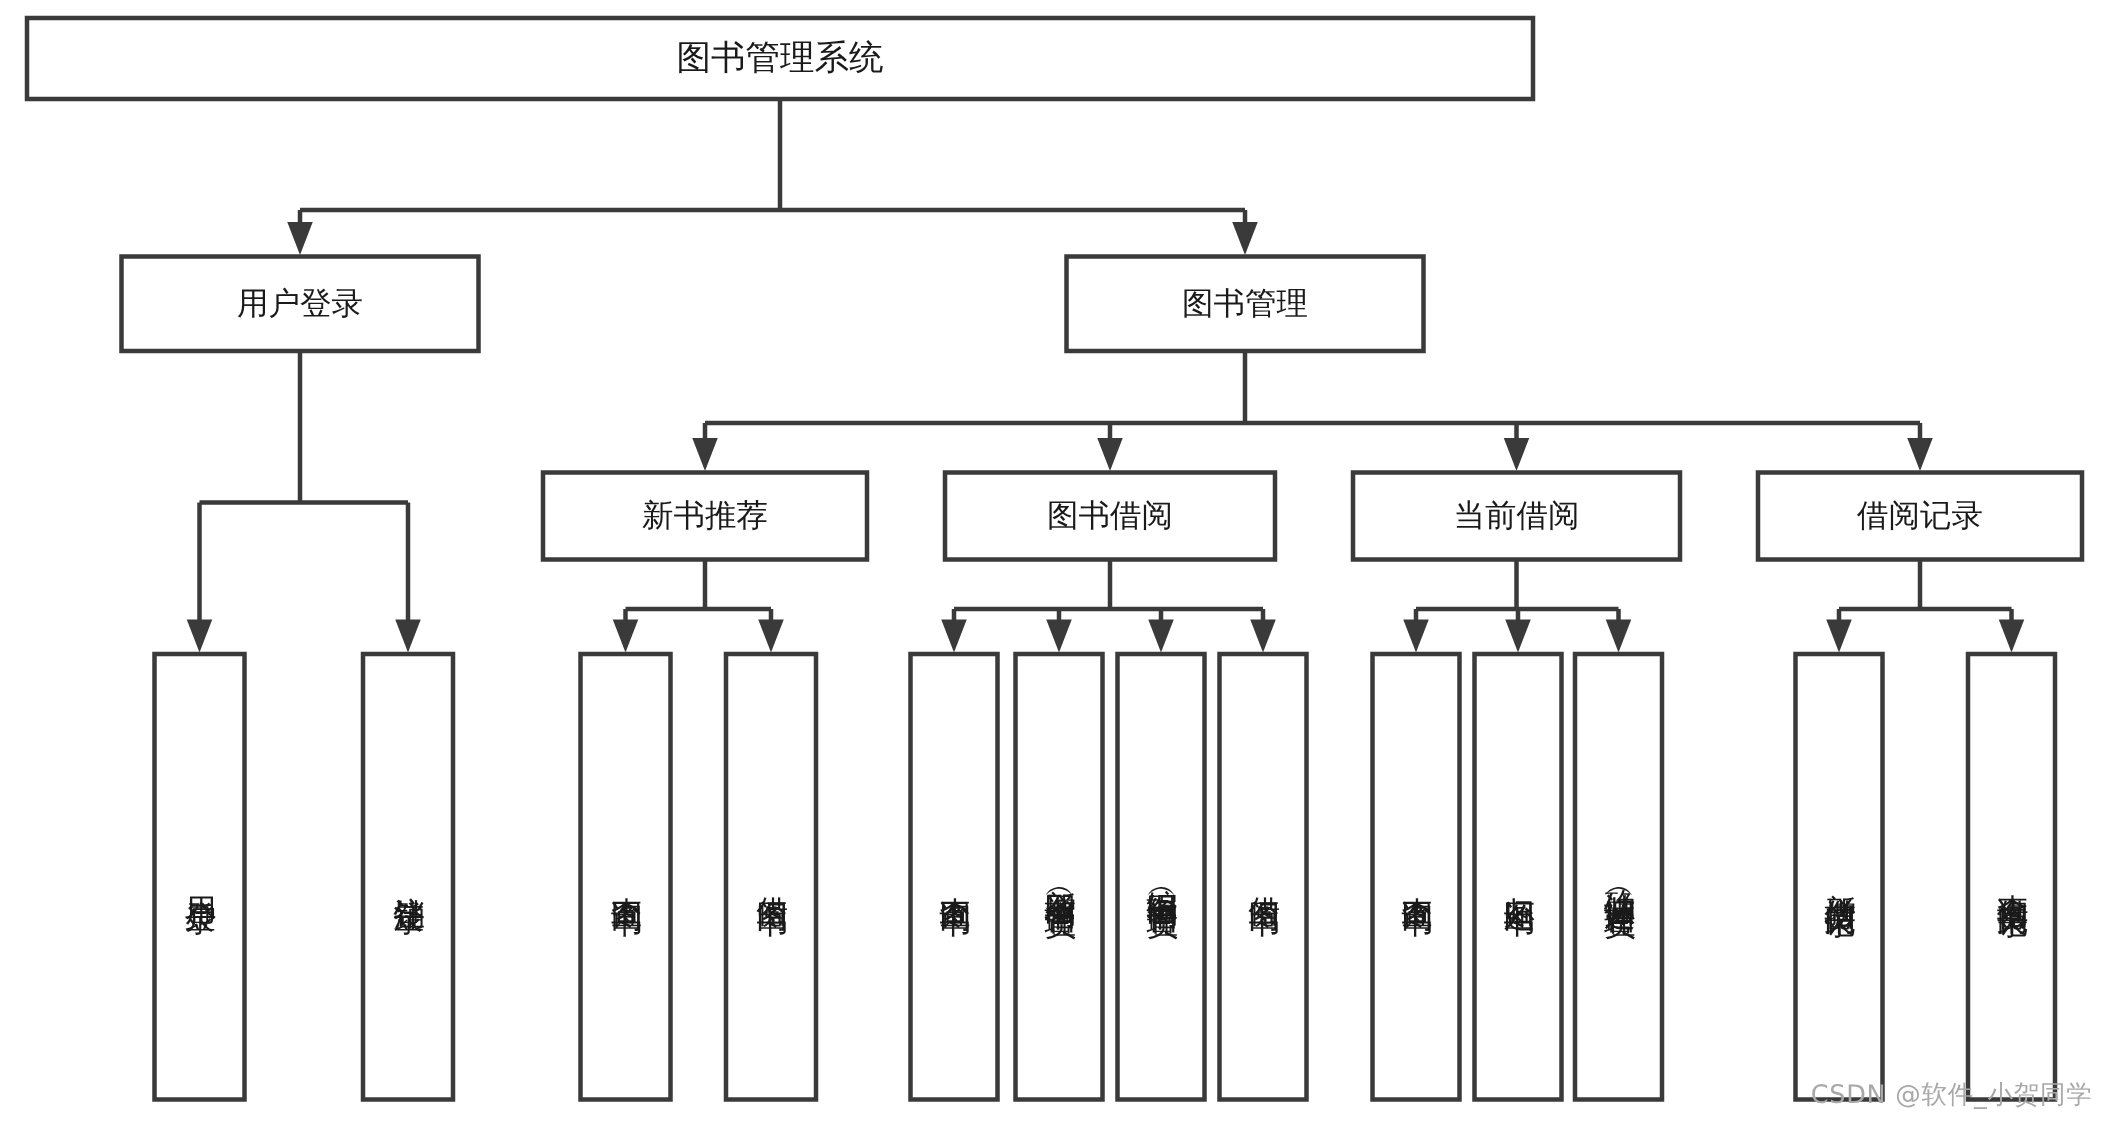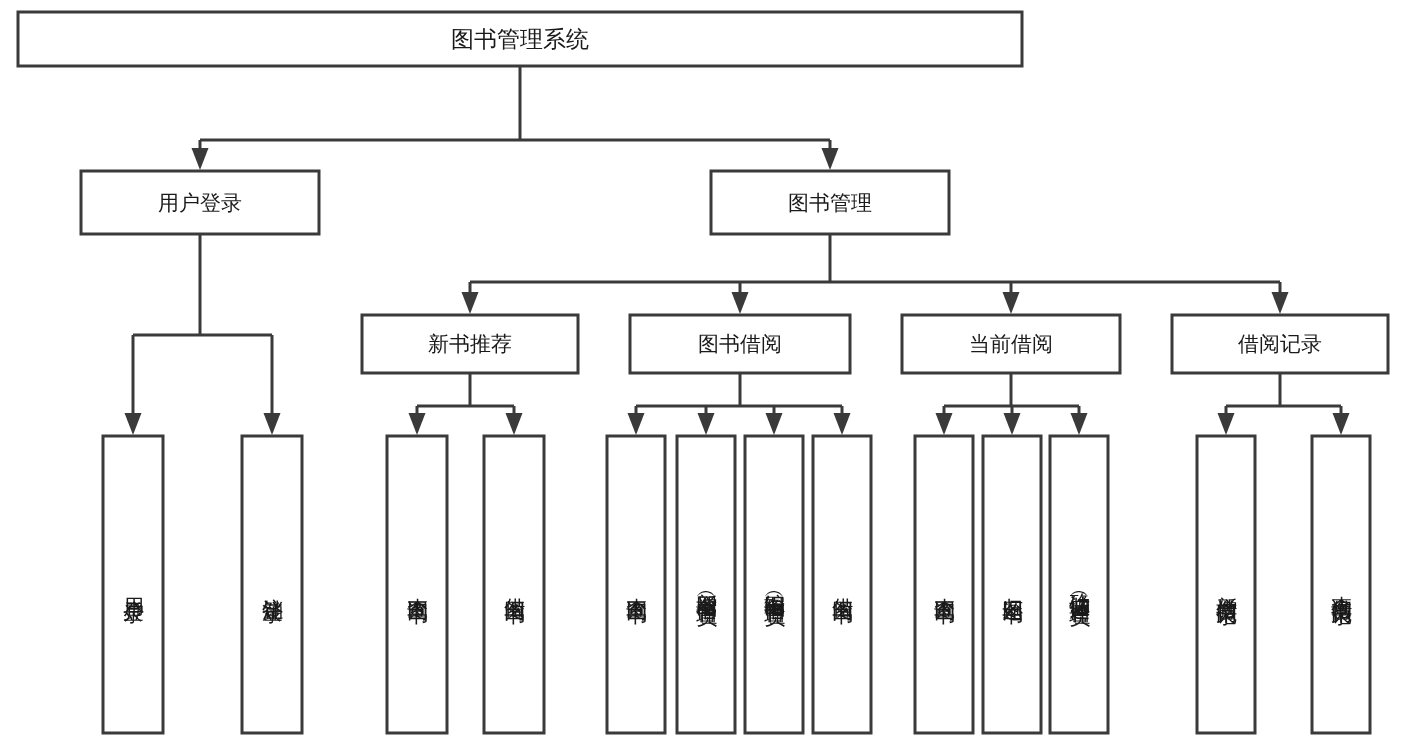--- a/index.html
+++ b/index.html
@@ -262,13 +262,14 @@
       <div class="vertical-label-wrap" style="left: 1050px; top: 436px; width: 58px; height: 297px;">
         <span class="vertical-label">确认归还（管理员）</span>
       </div>
       <div class="vertical-label-wrap" style="left: 1197px; top: 436px; width: 58px; height: 297px;">
         <span class="vertical-label">新增借阅记录</span>
       </div>
       <div class="vertical-label-wrap" style="left: 1312px; top: 436px; width: 58px; height: 297px;">
         <span class="vertical-label">查询借阅记录</span>
       </div>
     </div>
+  <div class="watermark">CSDN @软件_小贺同学</div>
 </div>
 
 </body></html>

